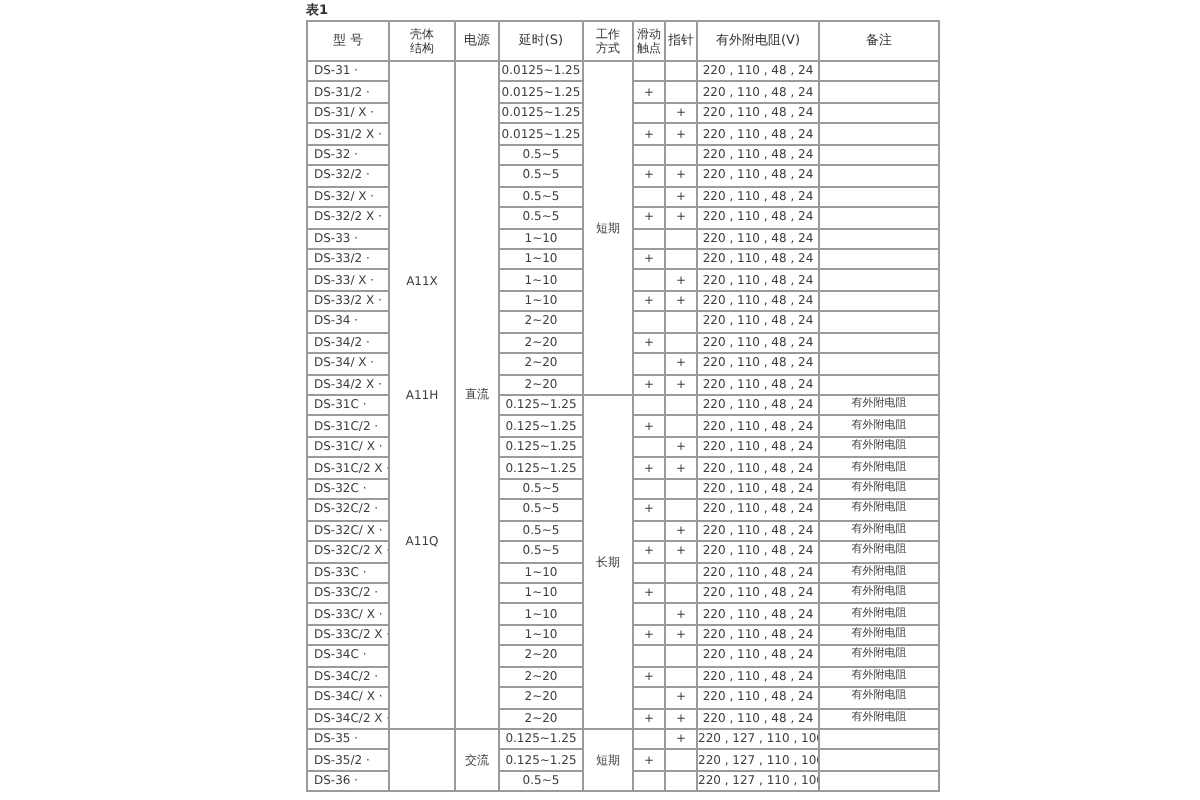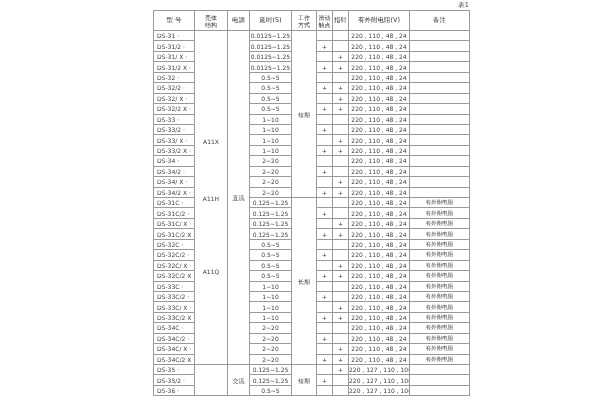--- a/index.html
+++ b/index.html
@@ -5,21 +5,21 @@
   html, body { margin:0; padding:0; }
   body {
     width:600px; height:400px;
     background:#ffffff;
     font-family:"DejaVu Sans", sans-serif;
     color:#3d3d3d;
     position:relative;
     overflow:hidden;
   }
   .wrap { position:absolute; left:153px; top:2px; width:318px; }
-  .tbl-label { text-align:right; font-size:6.5px; color:#333; margin:0 2px 1px 0; line-height:7px; }
+  .tbl-label { text-align:left; font-size:6.5px; color:#333; margin:0 2px 1px 0; line-height:7px;font-weight:bold; }
   table { border-collapse:collapse; table-layout:fixed; width:316px; border:1px solid #6e6e6e; }
   th, td {
     border:1px solid #9a9a9a;
     padding:0;
     font-weight:normal;
     overflow:hidden;
     white-space:nowrap;
     vertical-align:middle;
   }
   thead th { height:19px; font-size:6.5px; color:#333; }

